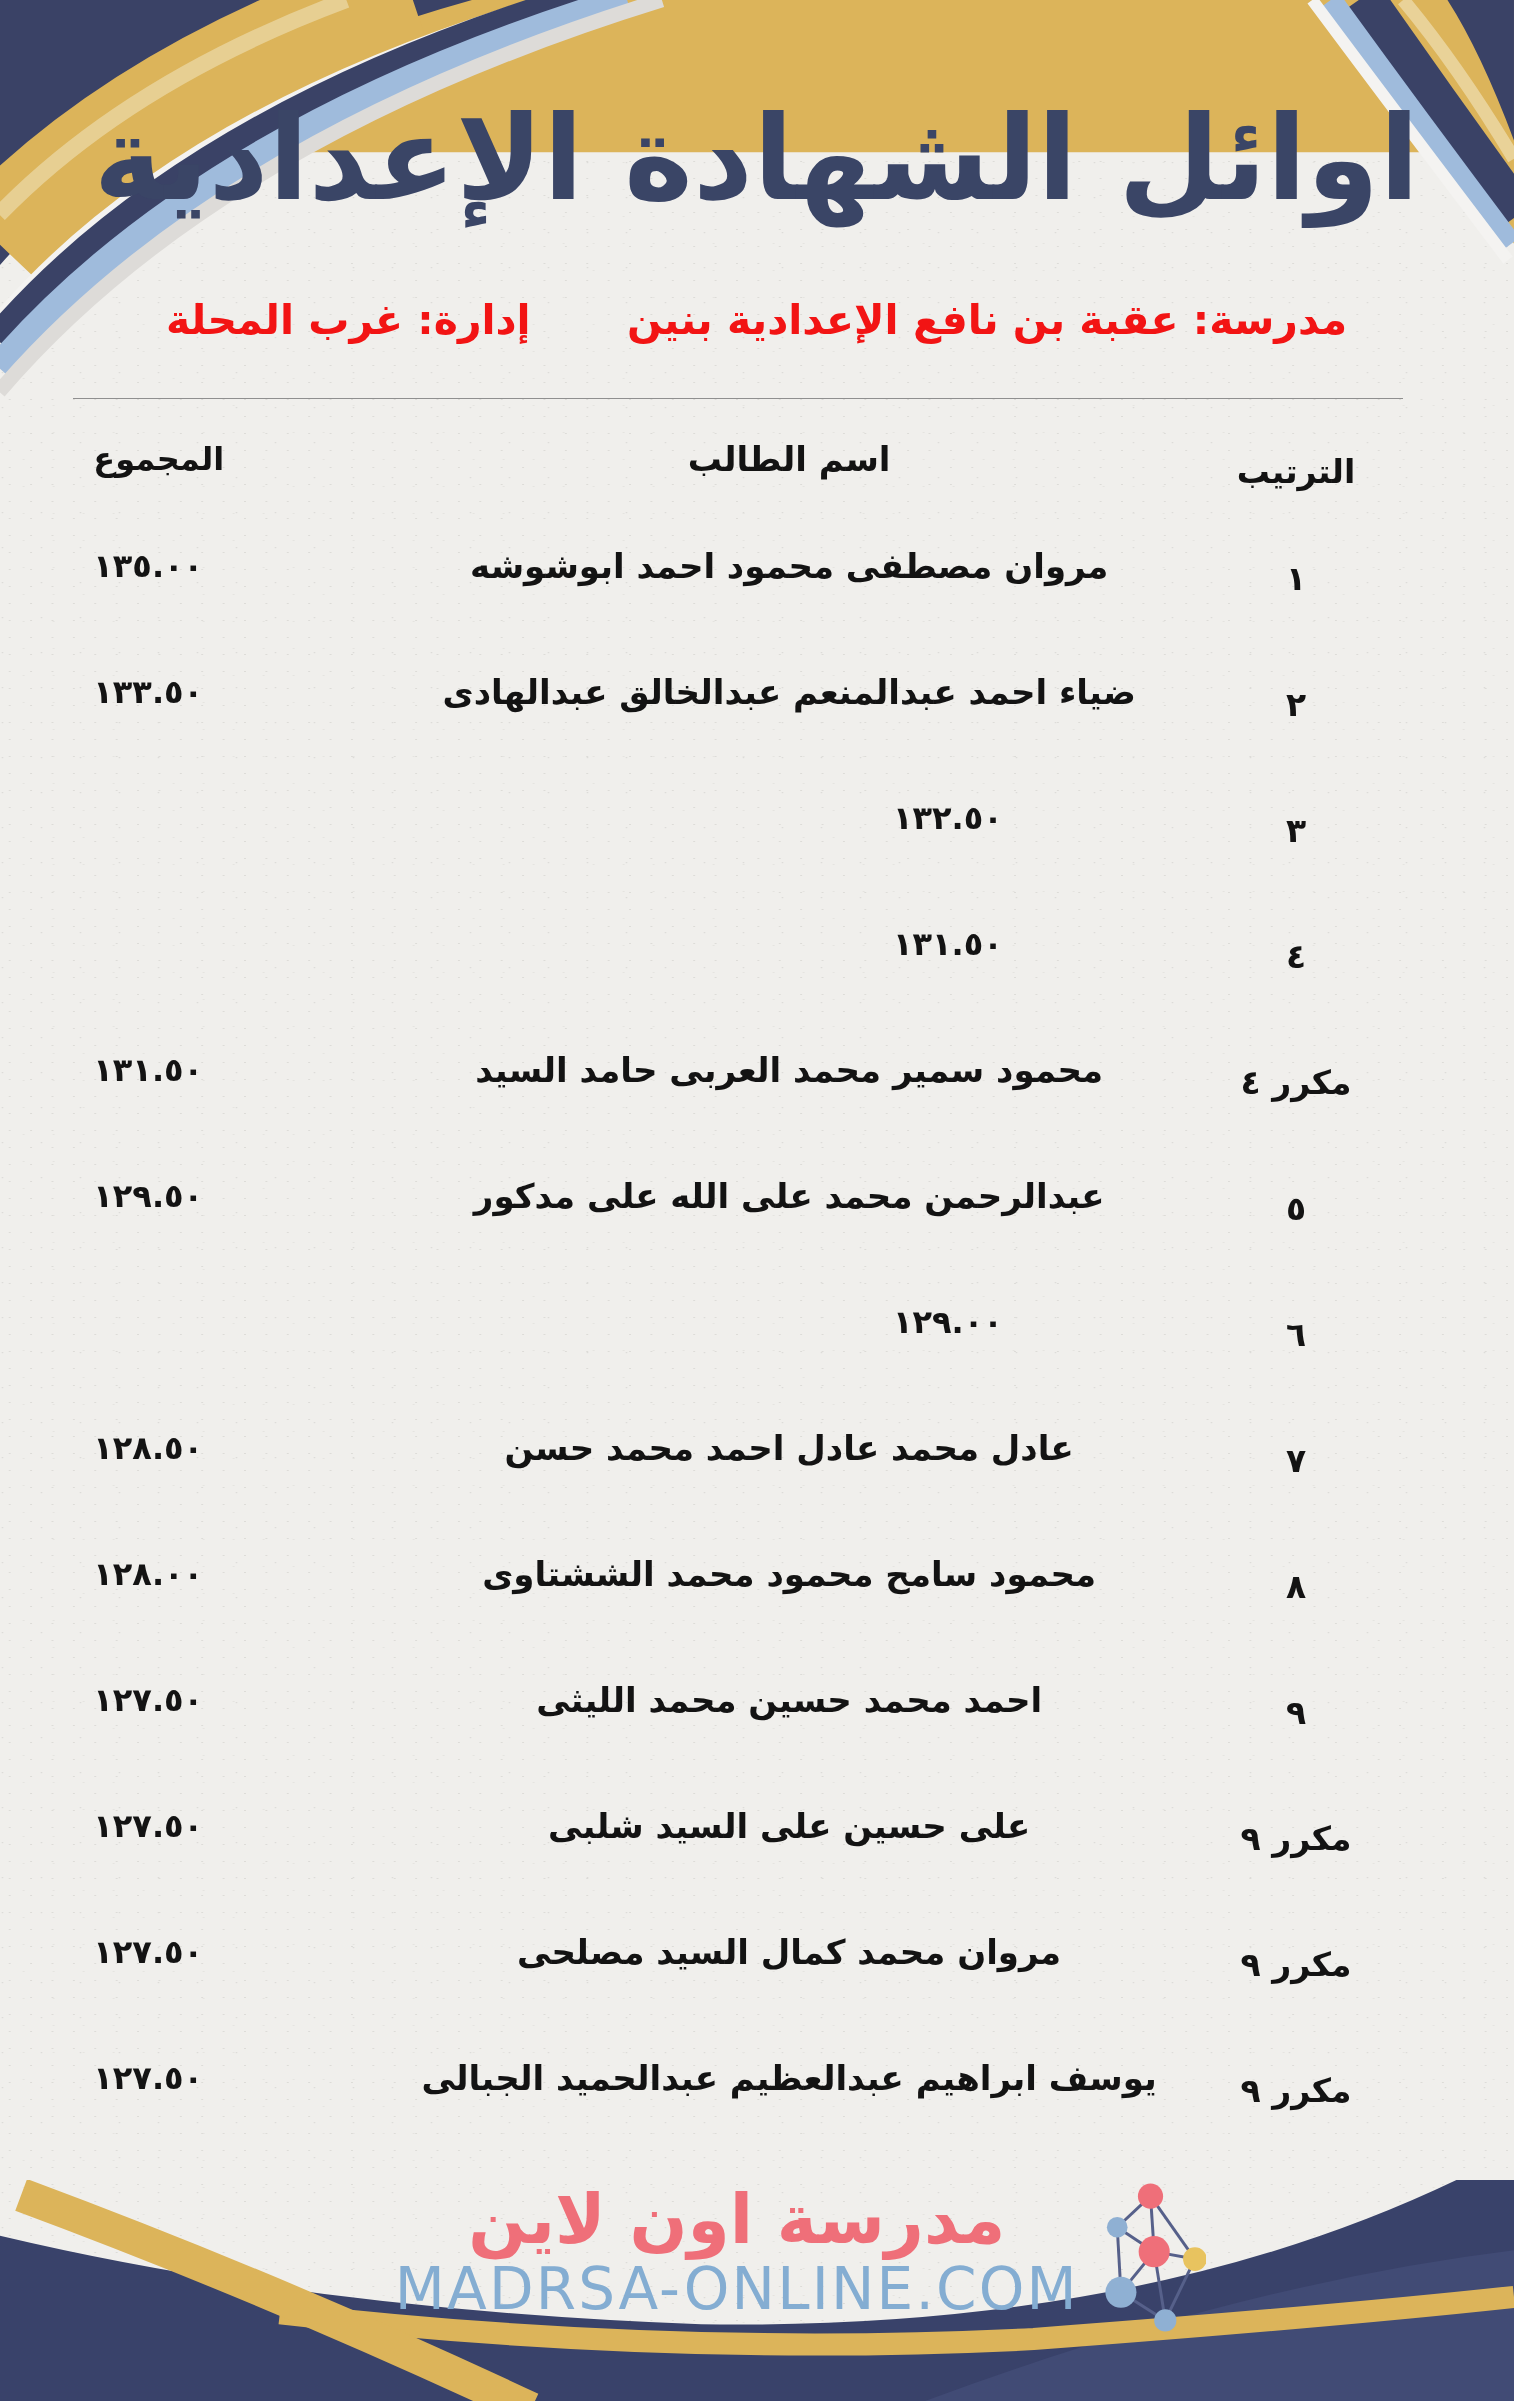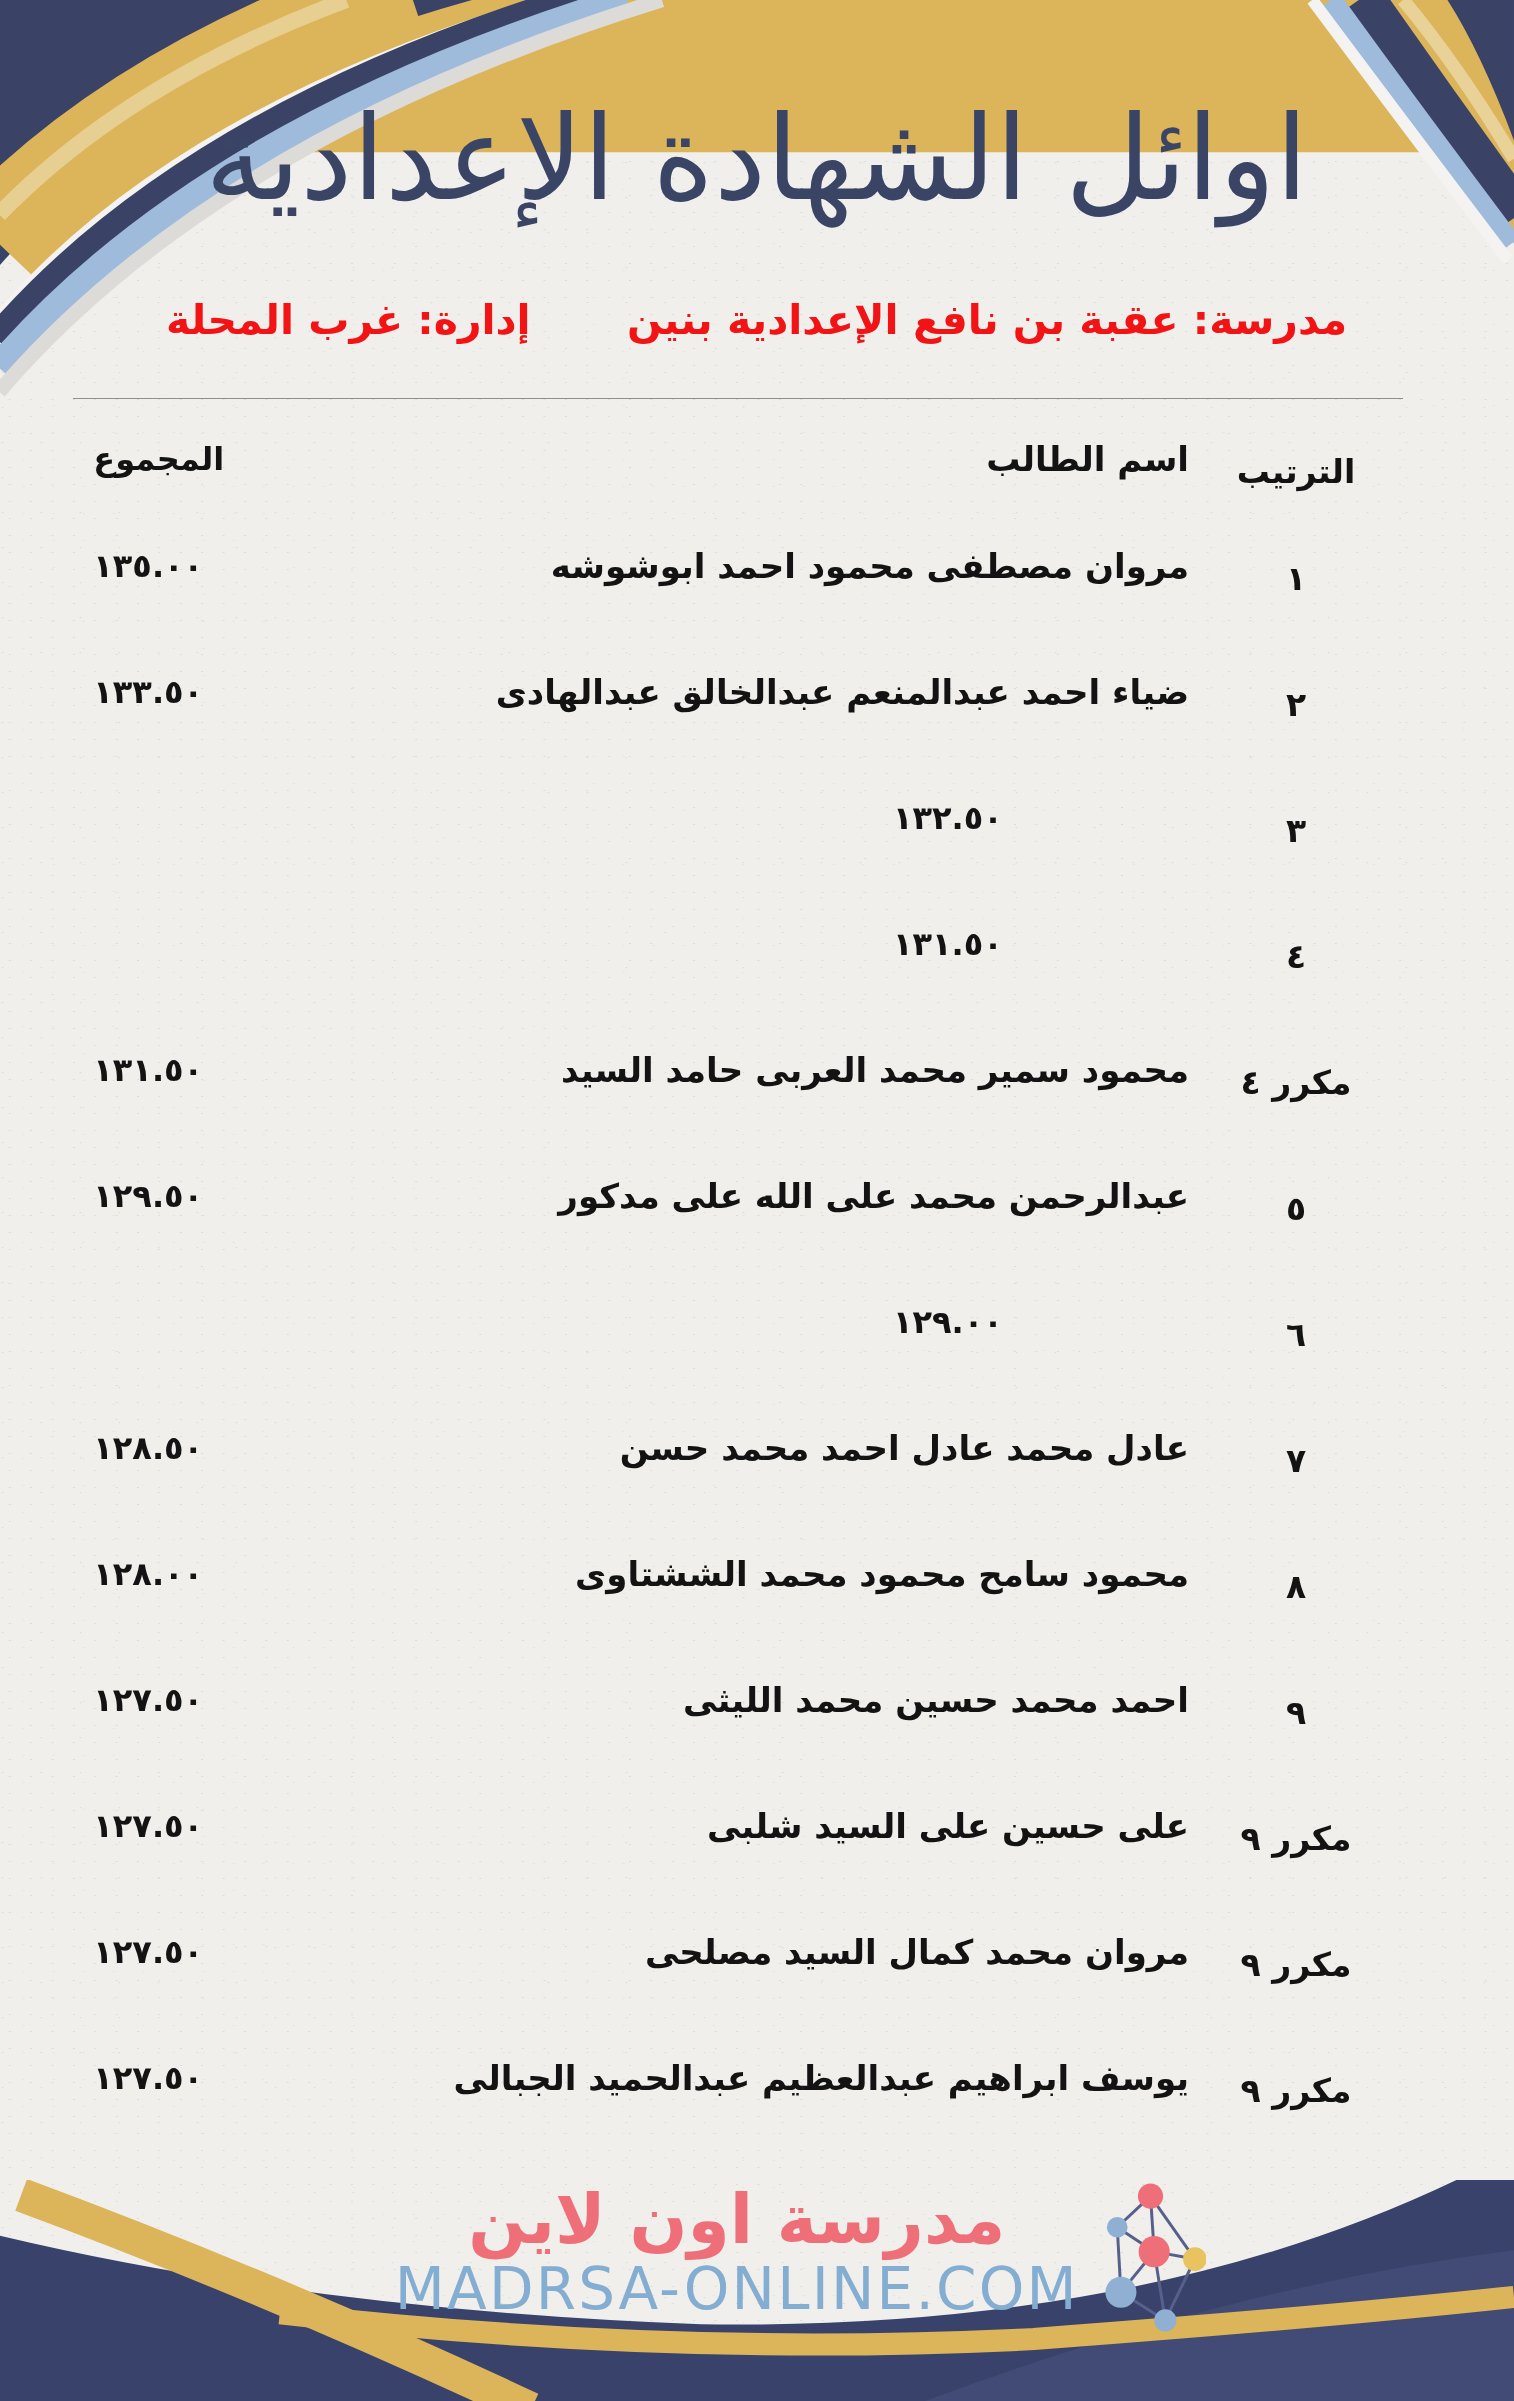--- a/index.html
+++ b/index.html
@@ -14,21 +14,21 @@
     background-size:21.4px 17px, 30px 27px, 39px 35px;
     background-position:0 0, 9.6px 14px, 23px 5.2px;
   }
   svg{display:block;}
   .decor{position:absolute;left:0;pointer-events:none;}
   #top-decor{top:0;}
   #bottom-decor{top:2180px;}
 
   .title{
     position:absolute;top:95px;left:0;width:100%;
-    text-align:center;font-size:117px;font-weight:normal;color:#3a4566;
+    text-align:center;font-size:117px;font-weight:bold;color:#3a4566;
     letter-spacing:0;line-height:1.1;
   }
   .subtitle{
     position:absolute;top:296px;left:0;width:100%;
     text-align:center;font-size:41px;font-weight:bold;color:#f21414;
     direction:rtl;white-space:nowrap;
   }
   .subtitle .part-school{margin-left:41px;}
   .subtitle .part-admin{margin-right:41px;}
 
@@ -36,21 +36,21 @@
     position:absolute;top:398px;left:74px;width:1330px;height:0;
     border-top:1.5px solid #8f8f8f;
   }
 
   .results{
     position:absolute;top:414px;right:111px;left:81px;direction:rtl;color:#131313;
   }
   .trow{display:flex;align-items:center;height:126px;}
   .trow.head{height:89px;font-weight:bold;font-size:35px;}
   .c-rank{width:214px;text-align:center;margin-top:25px;}
-  .c-name{flex:1;}
+  .c-name{flex:1;text-align:center;}
   .c-total{width:296px;text-align:left;padding-left:13.3px;}
   .trow .c-name{font-size:34px;font-weight:bold;}
   .trow .c-rank{font-size:33px;font-weight:bold;white-space:nowrap;}
   .trow .c-total{font-size:32px;font-weight:bold;}
 
   .logo{
     position:absolute;top:2174px;left:44px;width:1515px;
     display:flex;justify-content:center;align-items:center;gap:16.3px;direction:rtl;
   }
   .logo-text{text-align:center;}

